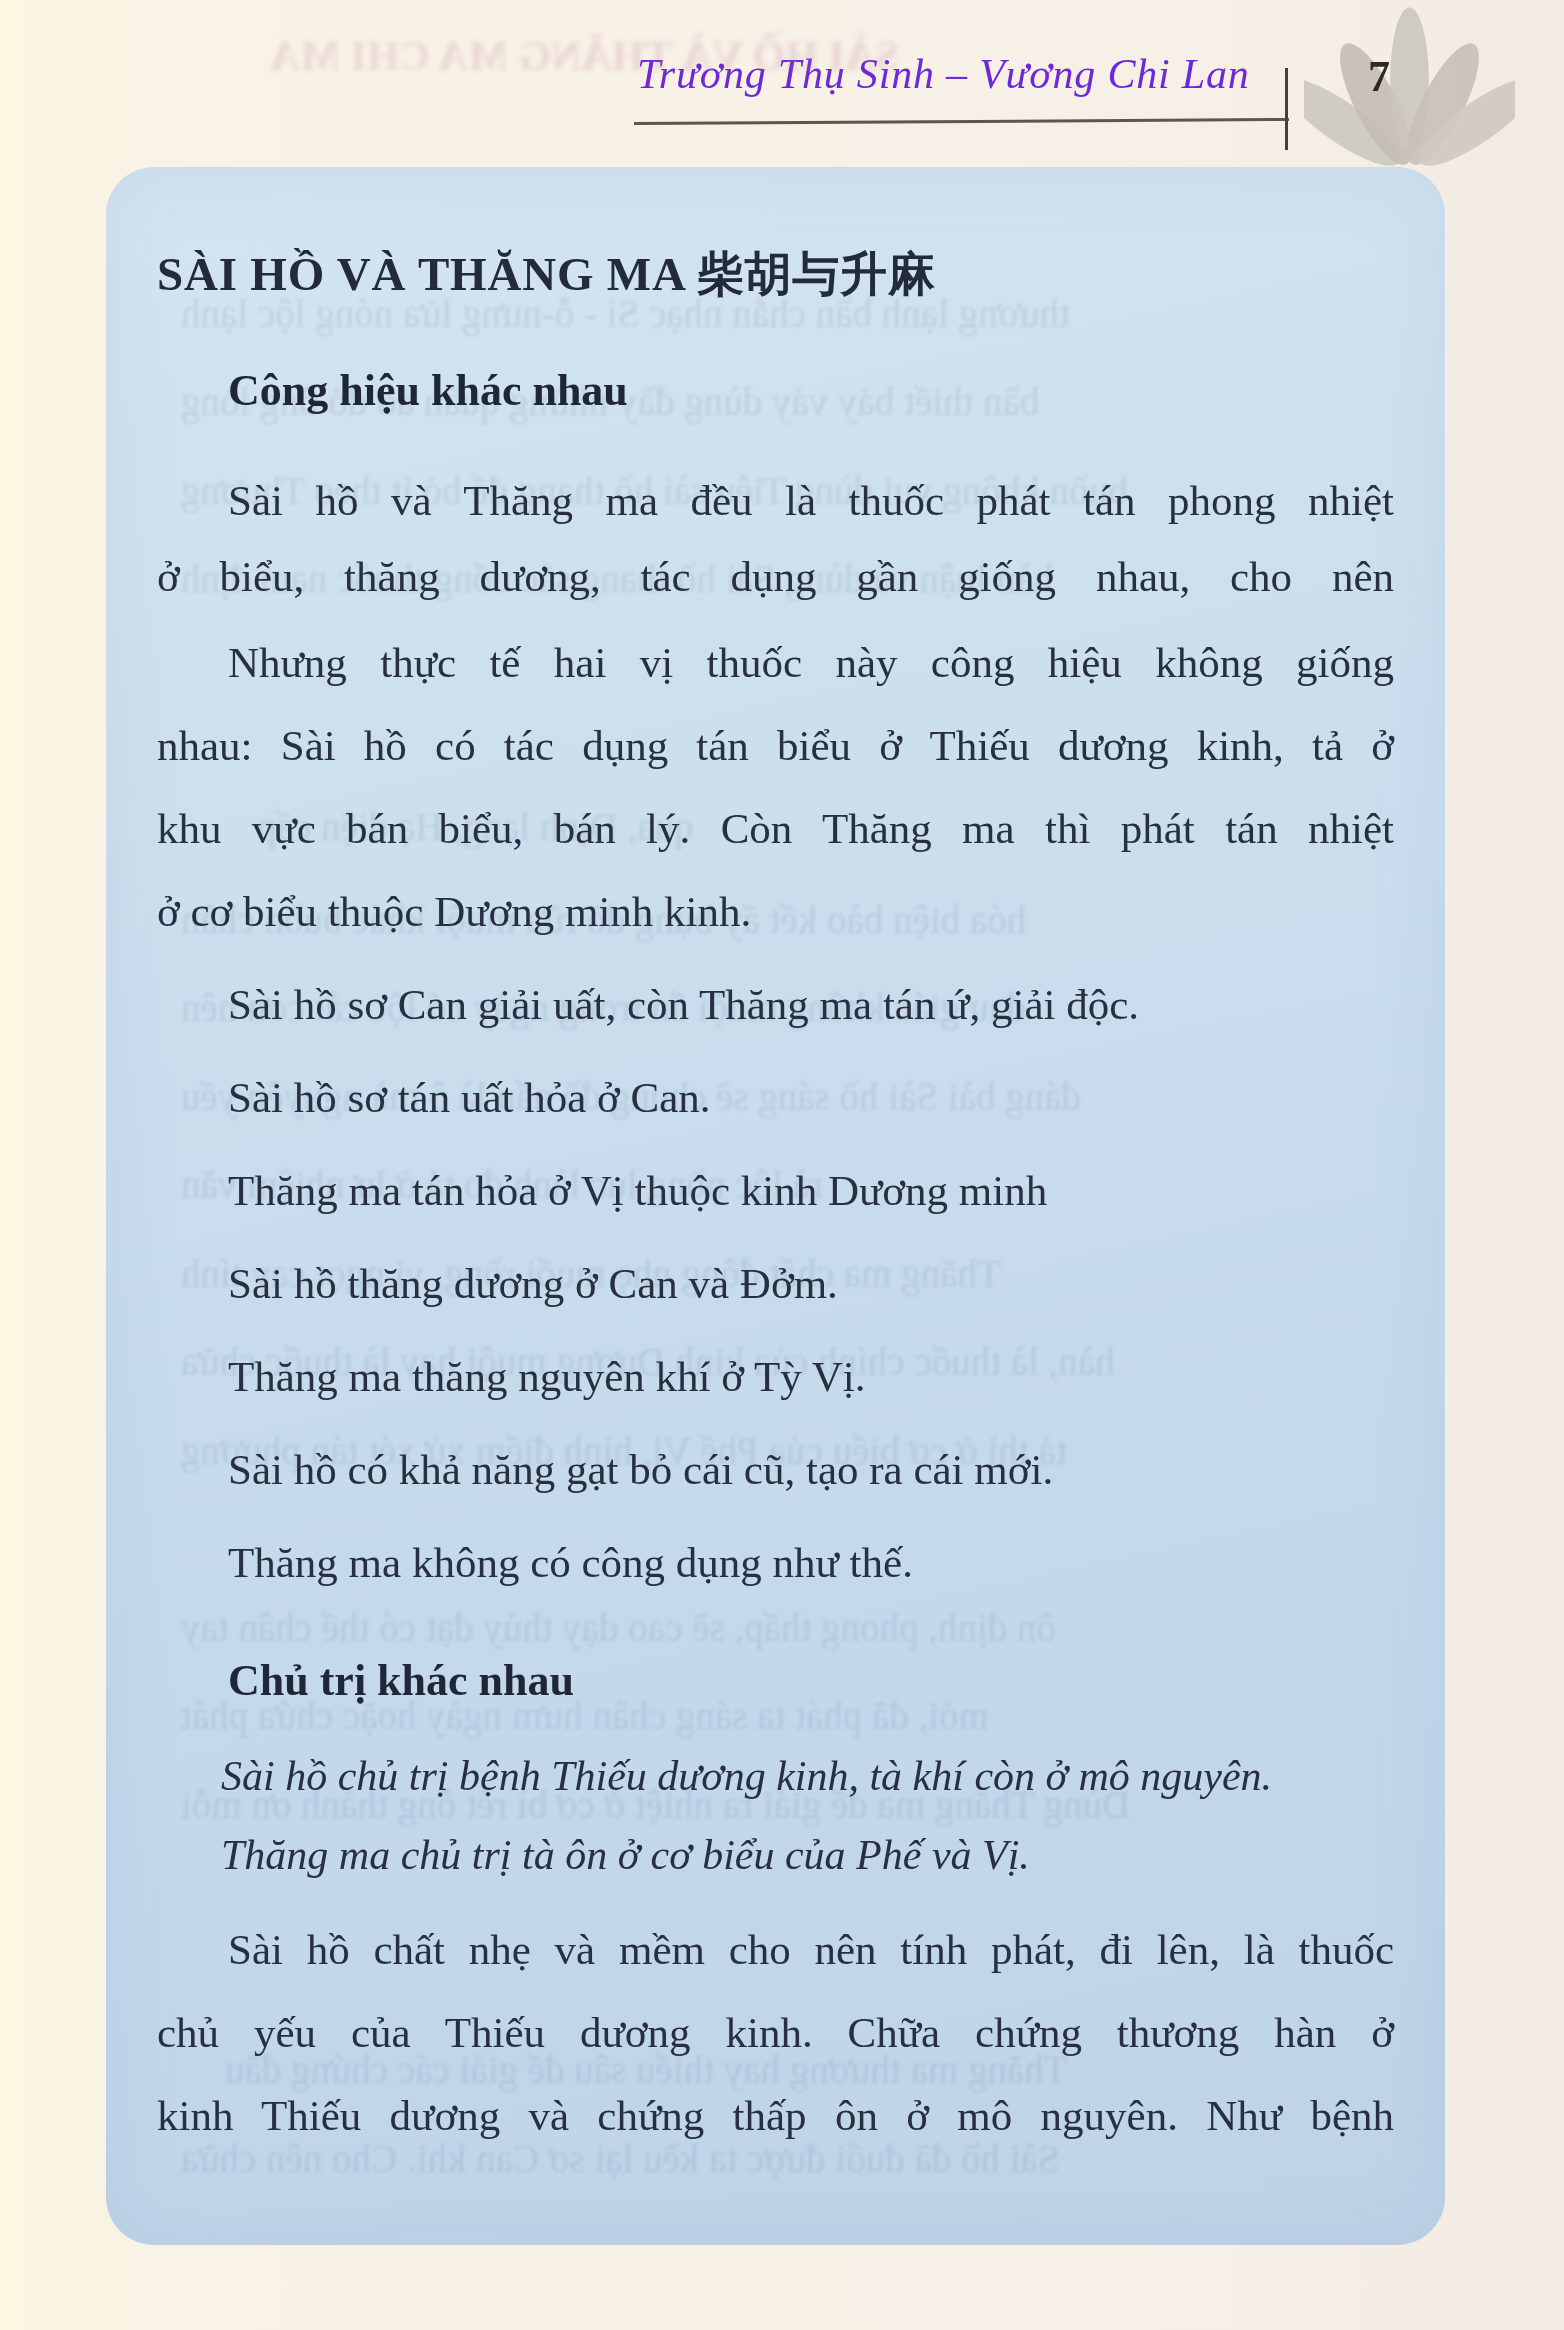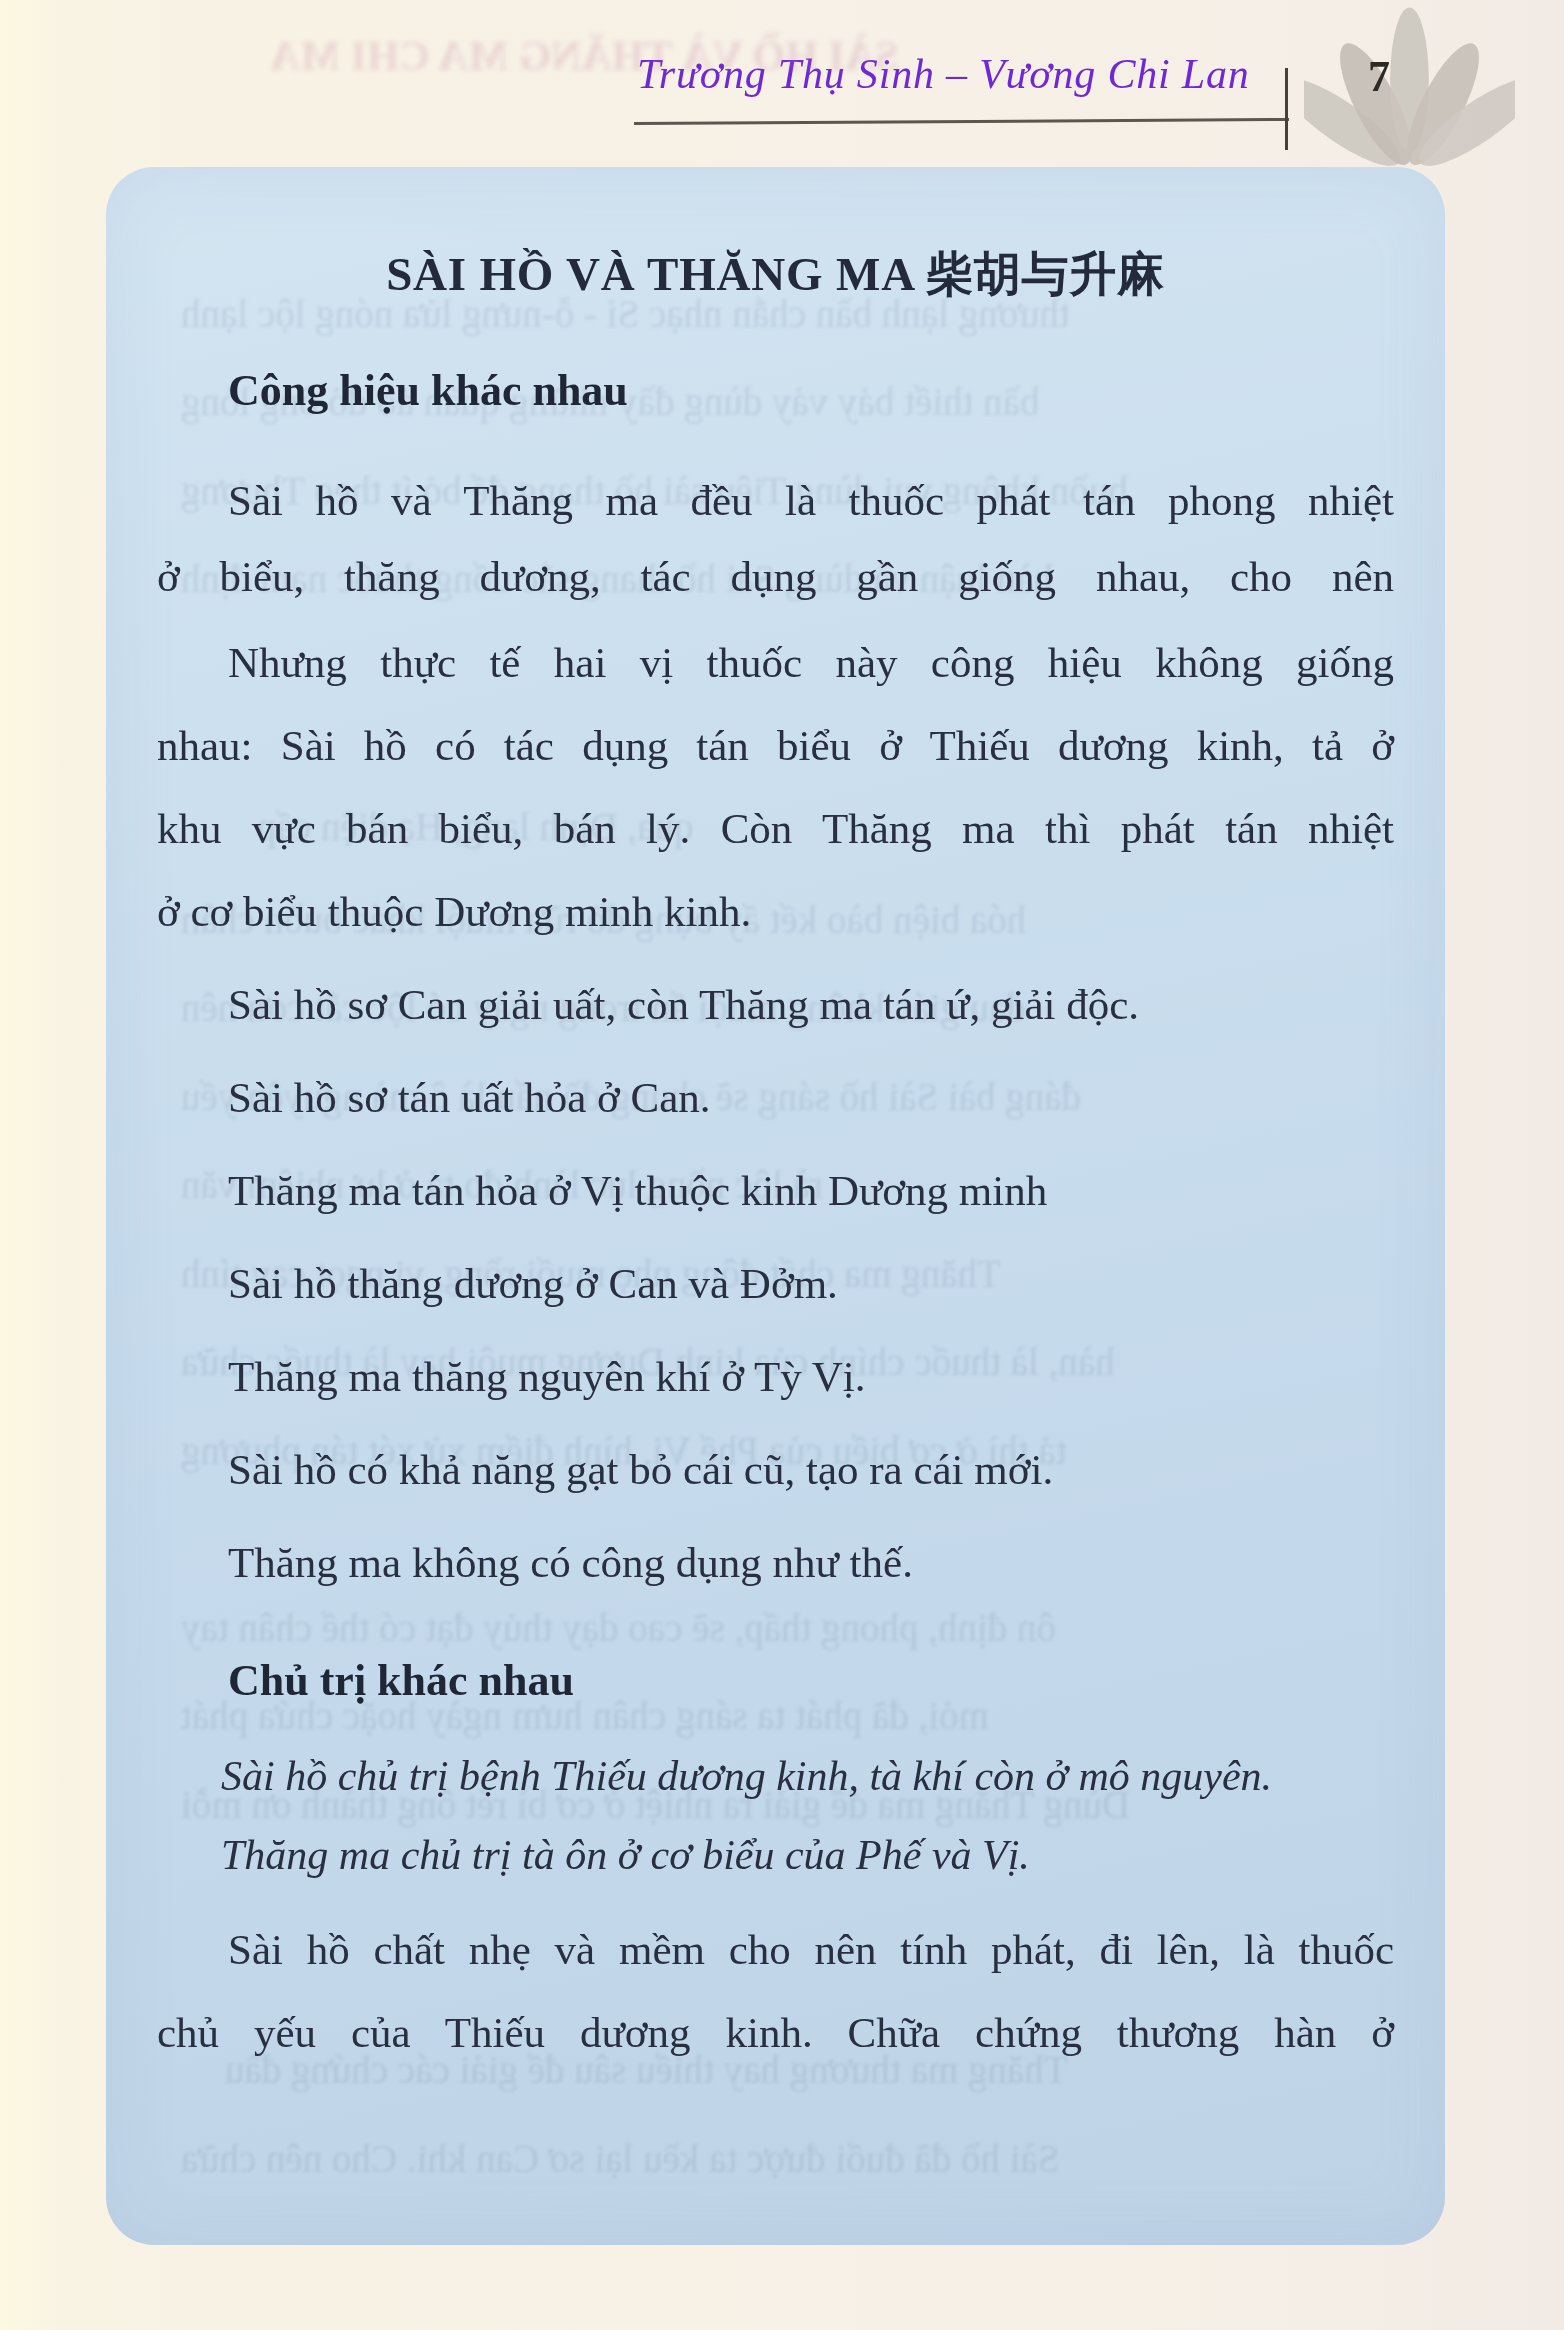--- a/index.html
+++ b/index.html
@@ -33,21 +33,21 @@
   .ghost-layer{
     position:absolute;inset:0;border-radius:inherit;overflow:hidden;
   }
   .ghost{
     position:absolute;white-space:nowrap;transform:scaleX(-1);
     color:rgba(90,110,142,0.15);filter:blur(1.6px);font-size:39px;
   }
   .ghost.pink{color:rgba(188,112,150,0.22);filter:blur(2.4px);font-size:42px;font-weight:700;}
   .article{position:relative;z-index:1;padding:63px 51px 0;color:#272f40;}
   .article-title{
-    text-align:center;font-weight:700;font-size:47px;line-height:89px;
+    text-align:left;font-weight:700;font-size:47px;line-height:89px;
     color:#222a3c;letter-spacing:0.8px;white-space:nowrap;
   }
   .block-heading{
     font-weight:700;font-size:44px;line-height:90px;padding-left:71px;
     color:#1f2737;margin-top:27px;
   }
   .para{font-size:43px;line-height:83px;font-family:Liberation Serif, serif;}
   .para .ln{hyphens:none;}
   .para .jl{text-align:justify;text-align-last:justify;}
   .para .ll{white-space:nowrap;}
@@ -120,19 +120,20 @@
         <div class="b7 single">Sài hồ thăng dương ở Can và Đởm.</div>
         <div class="b8 single">Thăng ma thăng nguyên khí ở Tỳ Vị.</div>
         <div class="b9 single">Sài hồ có khả năng gạt bỏ cái cũ, tạo ra cái mới.</div>
         <div class="b10 single">Thăng ma không có công dụng như thế.</div>
         <div class="b11 block-heading">Chủ trị khác nhau</div>
         <div class="b12 single italic">Sài hồ chủ trị bệnh Thiếu dương kinh, tà khí còn ở mô nguyên.</div>
         <div class="b13 single italic">Thăng ma chủ trị tà ôn ở cơ biểu của Phế và Vị.</div>
         <div class="b14 para">
           <div class="ln jl indent">Sài hồ chất nhẹ và mềm cho nên tính phát, đi lên, là thuốc</div>
           <div class="ln jl">chủ yếu của Thiếu dương kinh. Chữa chứng thương hàn ở</div>
+          <div class="ln jl">kinh Thiếu dương và chứng thấp ôn ở mô nguyên. Như bệnh</div>
         </div>
       </div>
   </div>
 </div>
 
 <div class="ghost pink" style="left: 270px; top: 32px;">SÀI HỒ VÀ THĂNG MA CHI MA</div>
 
 
 </body></html>

